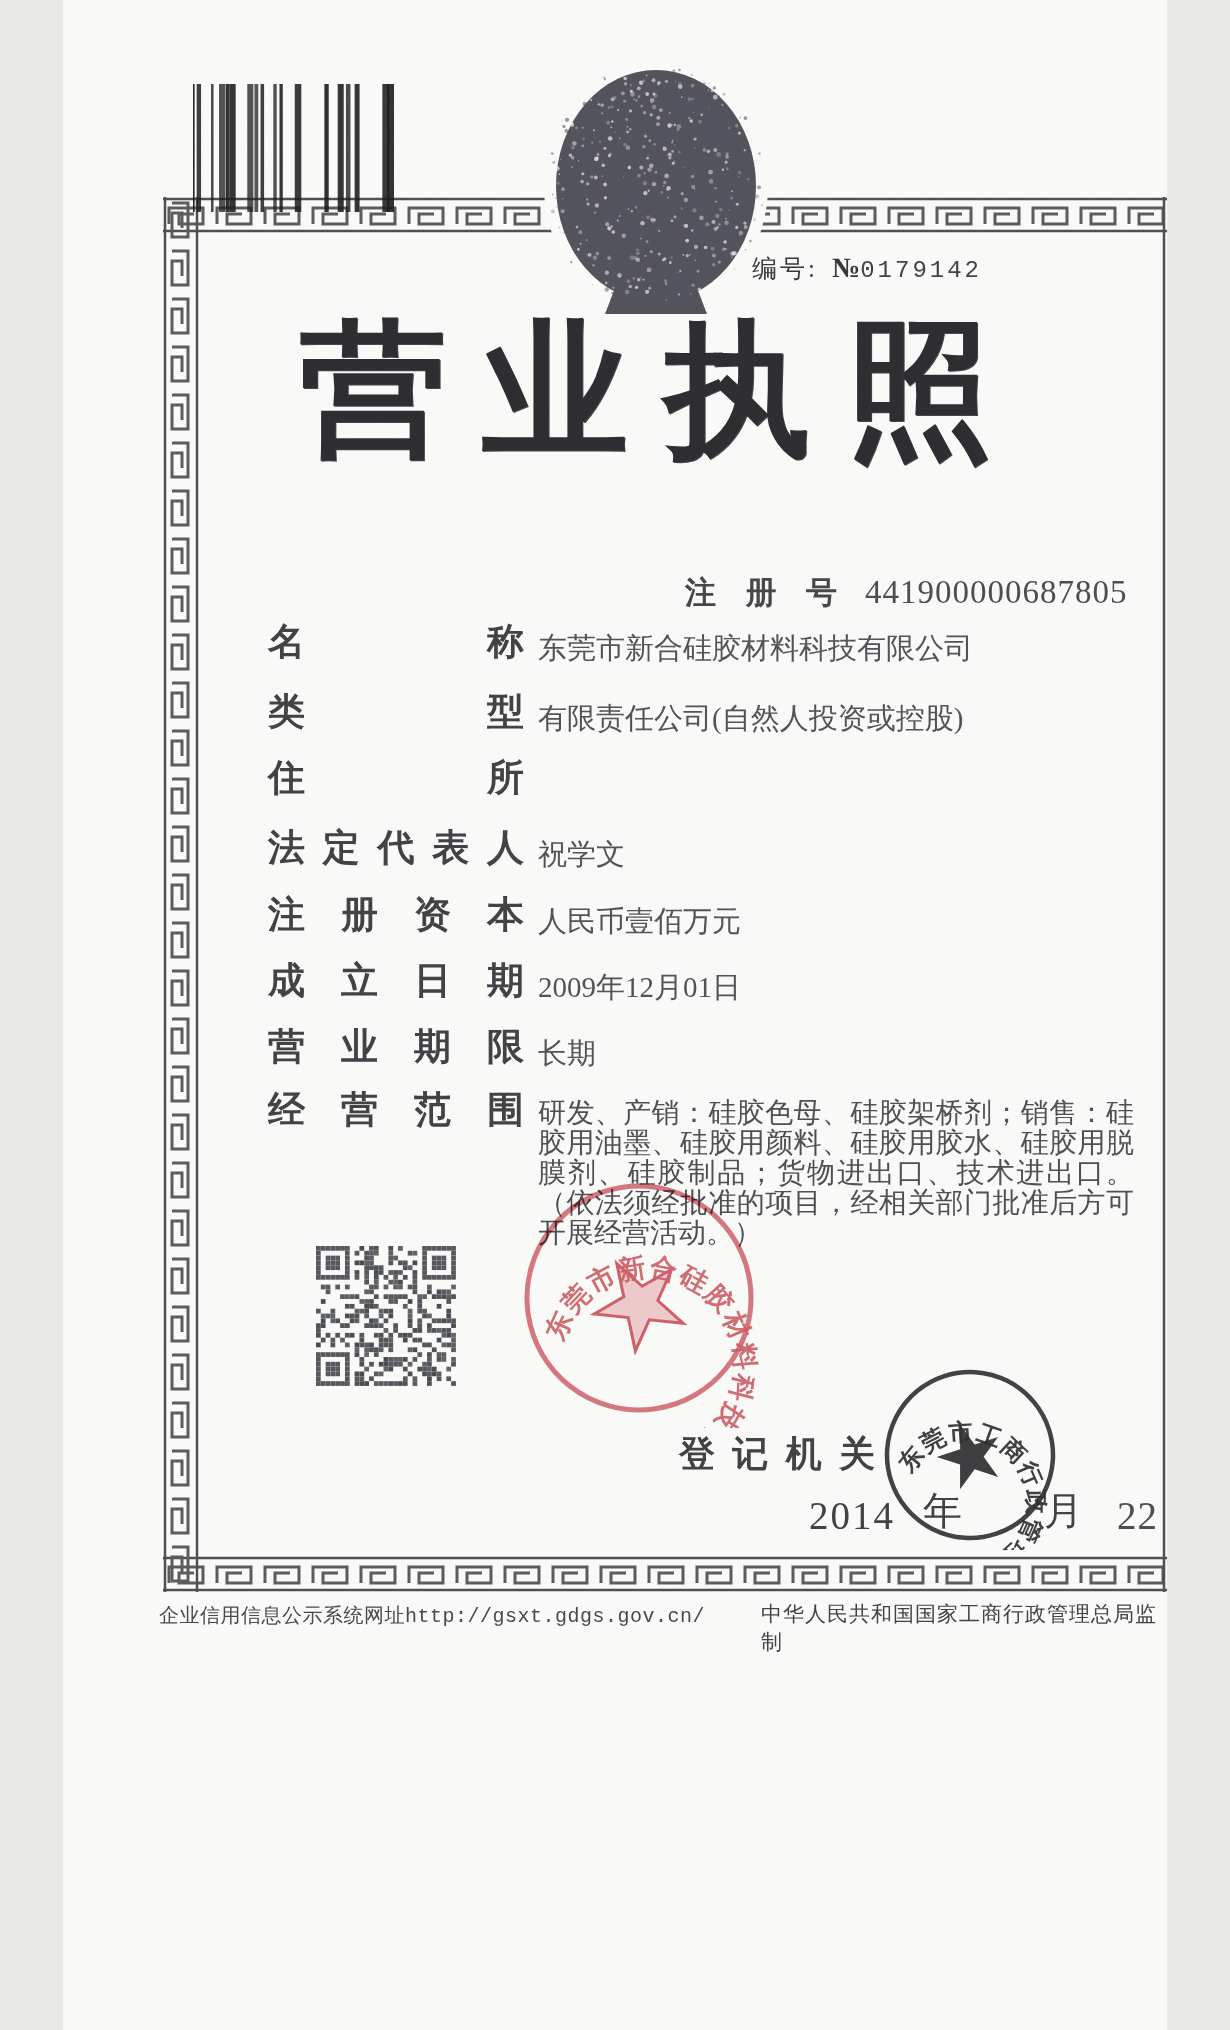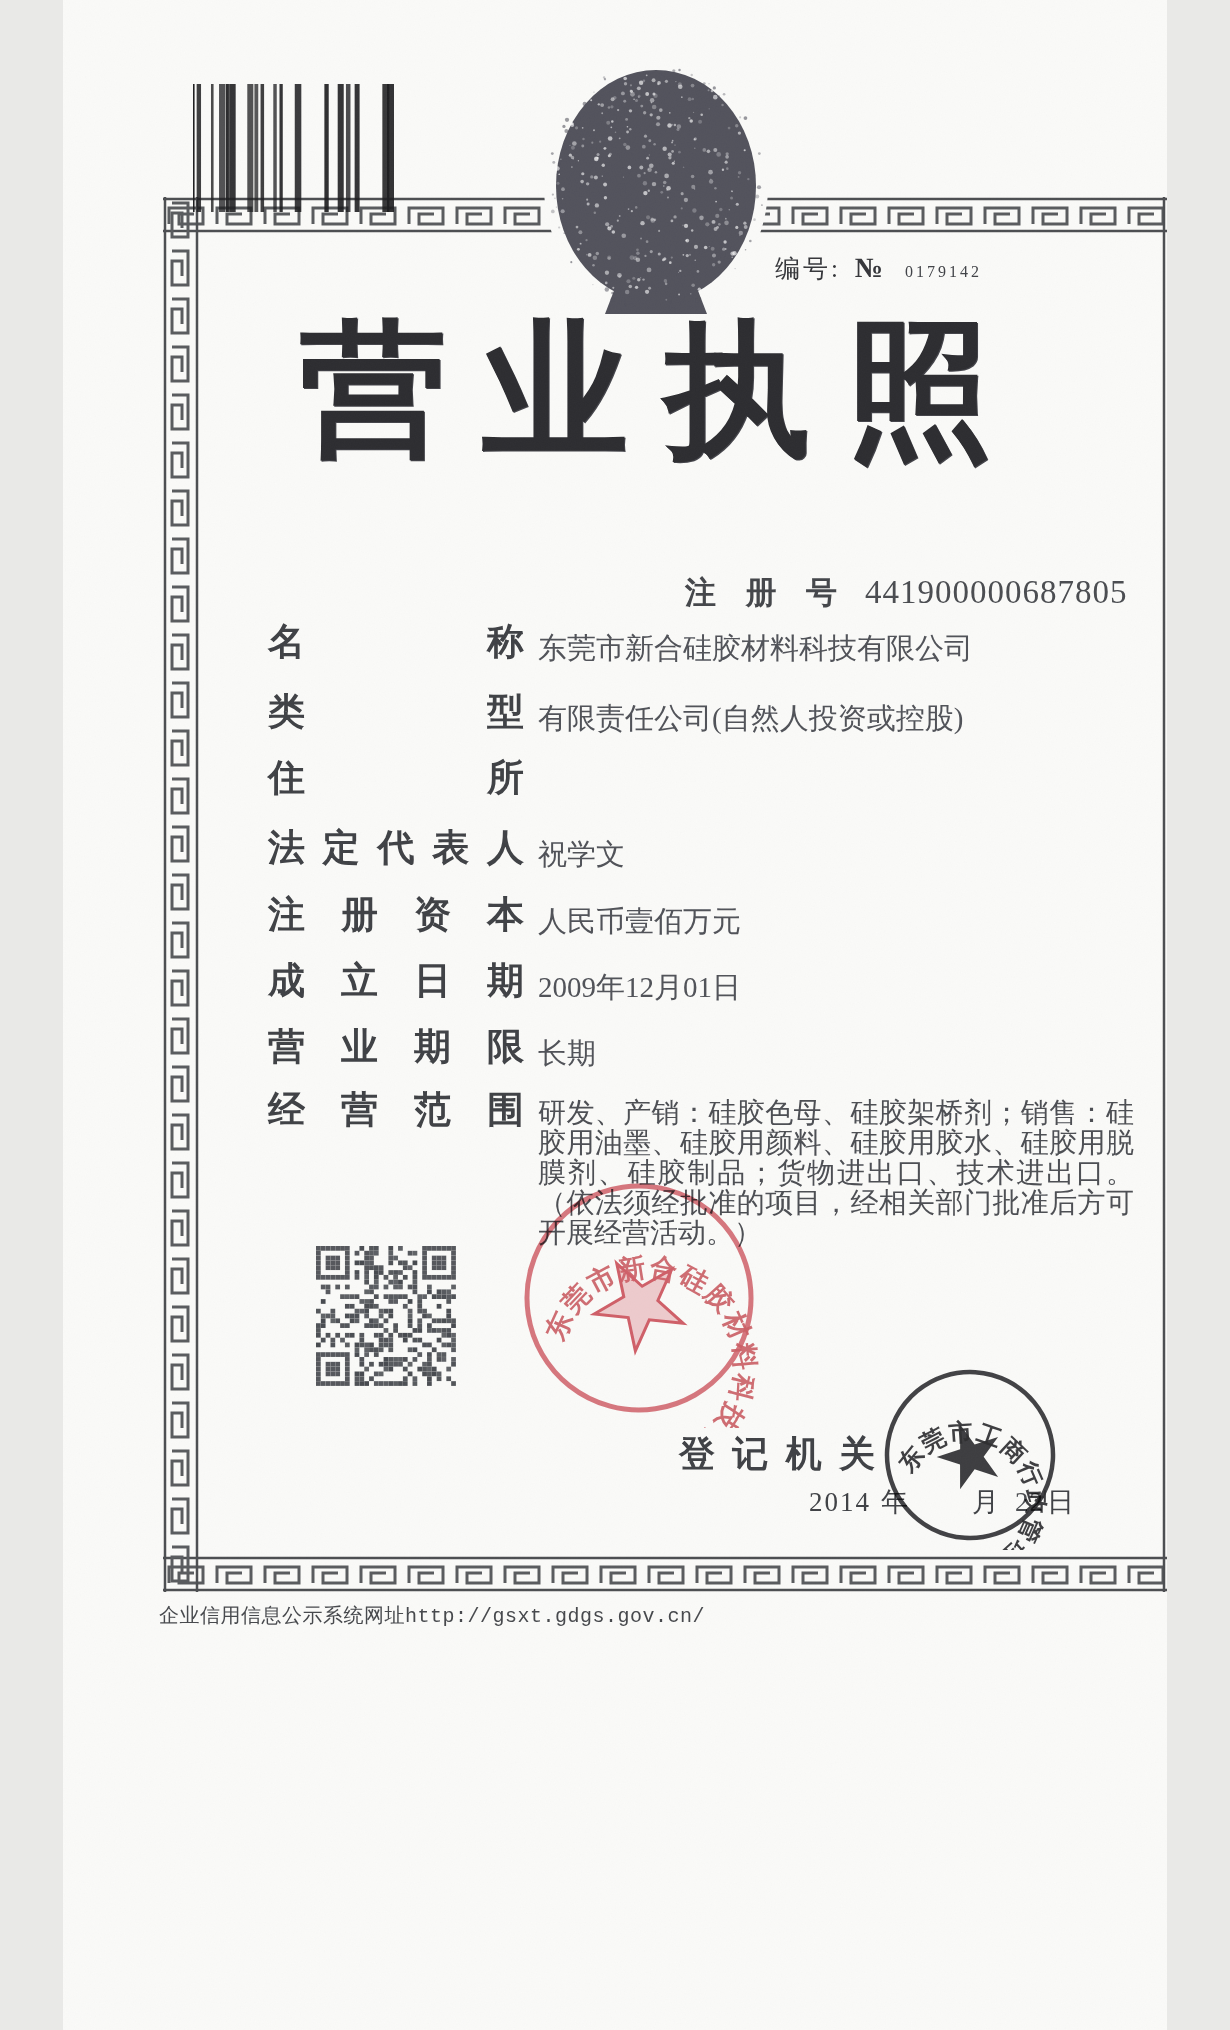--- a/index.html
+++ b/index.html
@@ -6,21 +6,21 @@
   .page{position:relative;width:1104px;height:2030px;margin:0 auto;background:#fbfbf9;overflow:hidden;
         font-family:"Liberation Serif","DejaVu Serif",serif;color:#3c3c3c;}
   .frame-strip{position:absolute;z-index:1;}
   .emblem{position:absolute;left:480px;top:64px;z-index:2;}
   .barcode{position:absolute;left:128px;top:84px;z-index:2;}
   .noise{position:absolute;left:0;top:0;z-index:6;pointer-events:none;opacity:.45;}
 
   .serial{position:absolute;top:252px;right:185px;z-index:3;display:flex;align-items:baseline;color:#35363a;}
   .serial .s-lbl{font-size:25px;letter-spacing:3px;}
   .serial .s-no{font-size:28px;font-weight:900;margin-left:14px;font-family:"Liberation Serif","DejaVu Serif",serif;}
-  .serial .s-digits{font-size:16px;margin-left:22px;letter-spacing:3px;font-family:Liberation Serif, serif;color:#404247;}
+  .serial .s-digits{font-size:24px;margin-left:0;letter-spacing:3px;font-family:Liberation Mono, monospace;color:#404247;}
 
   .title{position:absolute;left:237px;top:310px;width:692px;z-index:3;
          font-size:146px;line-height:1.1;font-weight:900;color:#2c2c30;
          font-family:"Liberation Sans","DejaVu Sans",sans-serif;
          text-shadow:1px 1px 0 #44444a;}
   .spread{display:flex;justify-content:space-between;}
 
   .regline{position:absolute;left:622px;top:534px;z-index:3;display:flex;align-items:baseline;}
   .regline .lbl{width:152px;font-size:31px;font-weight:600;color:#44464a;}
   .regline .num{margin-left:28px;font-size:33px;letter-spacing:1px;color:#4a4c50;margin-top:40px;}
@@ -30,22 +30,22 @@
   .row .val{margin-left:14px;font-size:29px;color:#505258;line-height:1.45;padding-top:7px;}
   .r0{top:620px}.r1{top:690px}.r2{top:756px}.r3{top:826px}.r4{top:893px}.r5{top:959px}.r6{top:1025px}.r7{top:1088px}
   .row .val-scope{width:596px;font-size:28px;line-height:30px;text-align:justify;padding-top:10px;color:#4c4e53;}
 
   .qr{position:absolute;left:253px;top:1246px;z-index:3;}
   .red-seal{position:absolute;left:446px;top:1168px;z-index:4;mix-blend-mode:multiply;}
   .black-stamp{position:absolute;left:812px;top:1360px;z-index:5;mix-blend-mode:multiply;}
 
   .registrar{position:absolute;left:616px;top:1430px;width:196px;z-index:3;
              font-size:36px;font-weight:600;color:#3f4145;}
-  .dateline{position:absolute;left:746px;top:1484px;z-index:3;display:flex;align-items:center;
-            font-size:27px;color:#3f4145;}
+  .dateline{position:absolute;left:746px;top:1484px;z-index:3;display:flex;align-items:flex-end;
+            font-size:39px;color:#3f4145;gap:18px;}
   .dateline .d-year{letter-spacing:2px;}
   .dateline .d-ys{margin-left:10px;}
   .dateline .d-ms{margin-left:64px;}
   .dateline .d-day{margin-left:16px;letter-spacing:1px;color:#4a4c50;}
   .dateline .d-ds{margin-left:3px;}
 
   .footer-left{position:absolute;left:96px;top:1602px;z-index:3;font-size:20px;color:#46484c;letter-spacing:.5px;font-family:Liberation Mono, monospace;}
   .footer-right{position:absolute;left:698px;top:1600px;z-index:3;font-size:21px;color:#3f4145;letter-spacing:1px;}
 </style>
 </head>
@@ -982,20 +982,21 @@
       <path id="blk-arc" d="M 33 95 A 62 62 0 1 1 32.99 95.01" fill="none"></path>
       <text font-size="24" font-weight="600" fill="#2e2e31" letter-spacing="1.5" opacity=".92" font-family="Liberation Serif, DejaVu Serif, serif">
         <textPath href="#blk-arc">东莞市工商行政管理局</textPath>
       </text>
       <polygon id="black-star" fill="#2e2e31" opacity=".92" points="95.0,63.0 102.6,86.5 127.3,86.5 107.4,101.0 115.0,124.5 95.0,110.0 75.0,124.5 82.6,101.0 62.7,86.5 87.4,86.5"></polygon>
     </g>
   </svg>
 
   
   <div class="footer-left">企业信用信息公示系统网址http://gsxt.gdgs.gov.cn/</div>
+  <div class="footer-right">中华人民共和国国家工商行政管理总局监制</div>
 
   
   <svg class="noise" width="1230" height="2030">
     <filter id="grain">
         <feTurbulence type="fractalNoise" baseFrequency="0.8" numOctaves="2" stitchTiles="stitch"></feTurbulence>
       <feColorMatrix type="matrix" values="0 0 0 0 0.35  0 0 0 0 0.35  0 0 0 0 0.36  0 0 0 0.10 0"></feColorMatrix>
     </filter>
     <rect width="1230" height="2030" filter="url(#grain)"></rect>
   </svg>
 </div>

